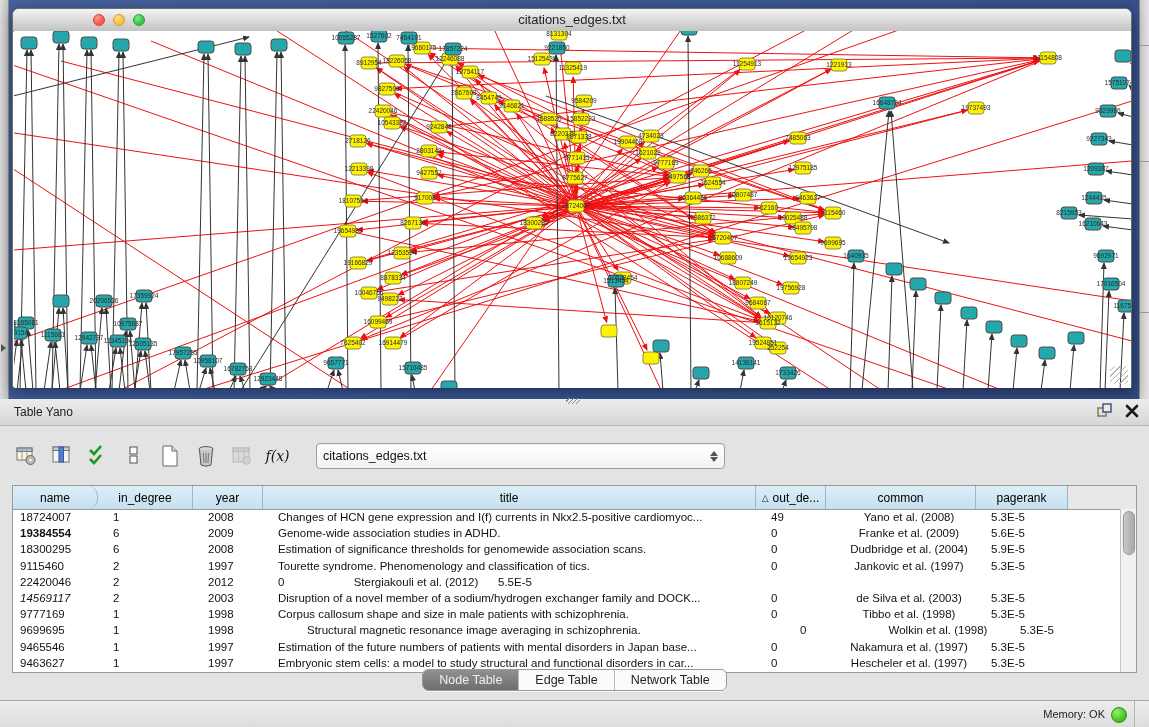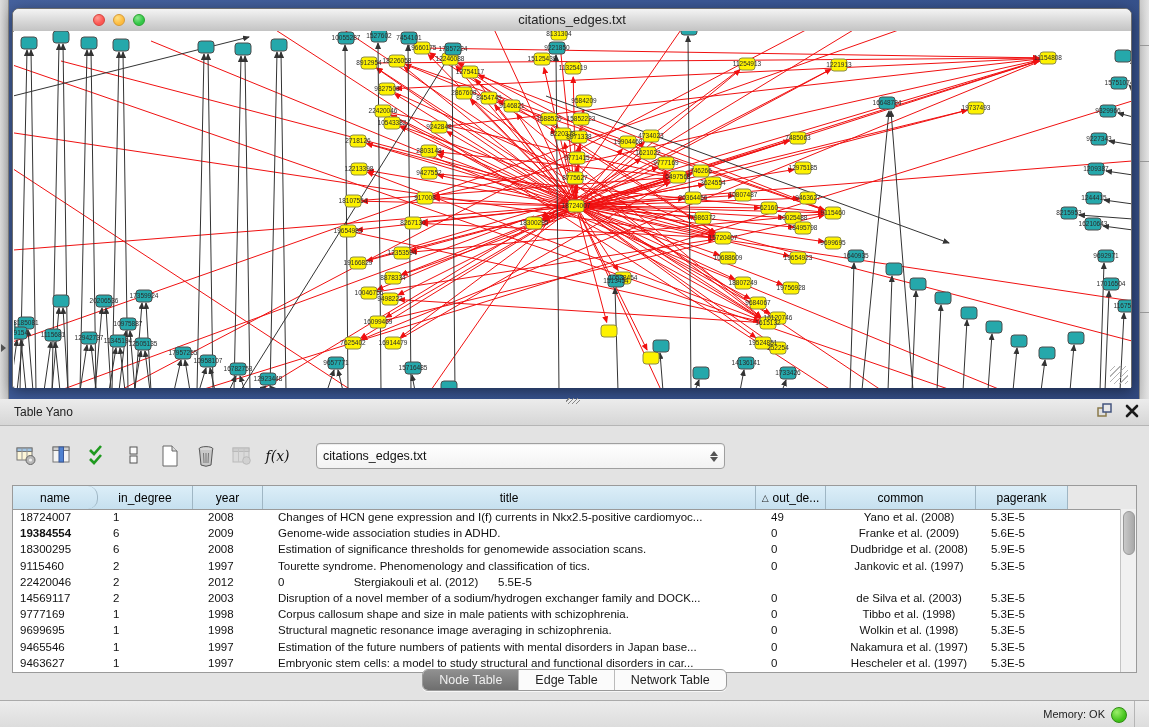--- a/index.html
+++ b/index.html
@@ -699,63 +699,63 @@
             <div class="td" style="width: 70px;">0</div>
             <div class="td center" style="width: 150px;">Franke et al. (2009)</div>
             <div class="td" style="width: 92px;">5.6E-5</div>
           </div>
           <div class="tr">
             <div class="td" style="width: 93px;">18300295</div>
             <div class="td" style="width: 95px;">6</div>
             <div class="td" style="width: 70px;">2008</div>
             <div class="td" style="width: 493px;">Estimation of significance thresholds for genomewide association scans.</div>
             <div class="td" style="width: 70px;">0</div>
-            <div class="td center" style="width: 150px;">Dudbridge et al. (2008)</div>
+            <div class="td center" style="width: 150px;">Dudbridge et al. (2004)</div>
             <div class="td" style="width: 92px;">5.9E-5</div>
           </div>
           <div class="tr">
             <div class="td" style="width: 93px;">9115460</div>
             <div class="td" style="width: 95px;">2</div>
             <div class="td" style="width: 70px;">1997</div>
             <div class="td" style="width: 493px;">Tourette syndrome. Phenomenology and classification of tics.</div>
             <div class="td" style="width: 70px;">0</div>
             <div class="td center" style="width: 150px;">Jankovic et al. (1997)</div>
             <div class="td" style="width: 92px;">5.3E-5</div>
           </div>
           <div class="tr">
             <div class="td" style="width: 93px;">22420046</div>
             <div class="td" style="width: 95px;">2</div>
             <div class="td" style="width: 70px;">2012</div>
             <div class="td" style="width: 70px;">0</div>
             <div class="td center" style="width: 150px;">Stergiakouli et al. (2012)</div>
             <div class="td" style="width: 92px;">5.5E-5</div>
           </div>
           <div class="tr">
-            <div class="td" style="width: 93px;">14569117</div>
+            <div class="td" style="width: 93px; font-style: italic;">14569117</div>
             <div class="td" style="width: 95px;">2</div>
             <div class="td" style="width: 70px;">2003</div>
             <div class="td" style="width: 493px;">Disruption of a novel member of a sodium/hydrogen exchanger family and DOCK...</div>
             <div class="td" style="width: 70px;">0</div>
             <div class="td center" style="width: 150px;">de Silva et al. (2003)</div>
             <div class="td" style="width: 92px;">5.3E-5</div>
           </div>
           <div class="tr">
             <div class="td" style="width: 93px;">9777169</div>
             <div class="td" style="width: 95px;">1</div>
             <div class="td" style="width: 70px;">1998</div>
             <div class="td" style="width: 493px;">Corpus callosum shape and size in male patients with schizophrenia.</div>
             <div class="td" style="width: 70px;">0</div>
             <div class="td center" style="width: 150px;">Tibbo et al. (1998)</div>
             <div class="td" style="width: 92px;">5.3E-5</div>
           </div>
           <div class="tr">
             <div class="td" style="width: 93px;">9699695</div>
             <div class="td" style="width: 95px;">1</div>
             <div class="td" style="width: 70px;">1998</div>
-            <div class="td" style="width: 493px;">Structural magnetic resonance image averaging in schizophrenia.</div>
+            <div class="td" style="width: 493px; margin-left: 29px;">Structural magnetic resonance image averaging in schizophrenia.</div>
             <div class="td" style="width: 70px;">0</div>
             <div class="td center" style="width: 150px;">Wolkin et al. (1998)</div>
             <div class="td" style="width: 92px;">5.3E-5</div>
           </div>
           <div class="tr">
             <div class="td" style="width: 93px;">9465546</div>
             <div class="td" style="width: 95px;">1</div>
             <div class="td" style="width: 70px;">1997</div>
             <div class="td" style="width: 493px;">Estimation of the future numbers of patients with mental disorders in Japan base...</div>
             <div class="td" style="width: 70px;">0</div>

